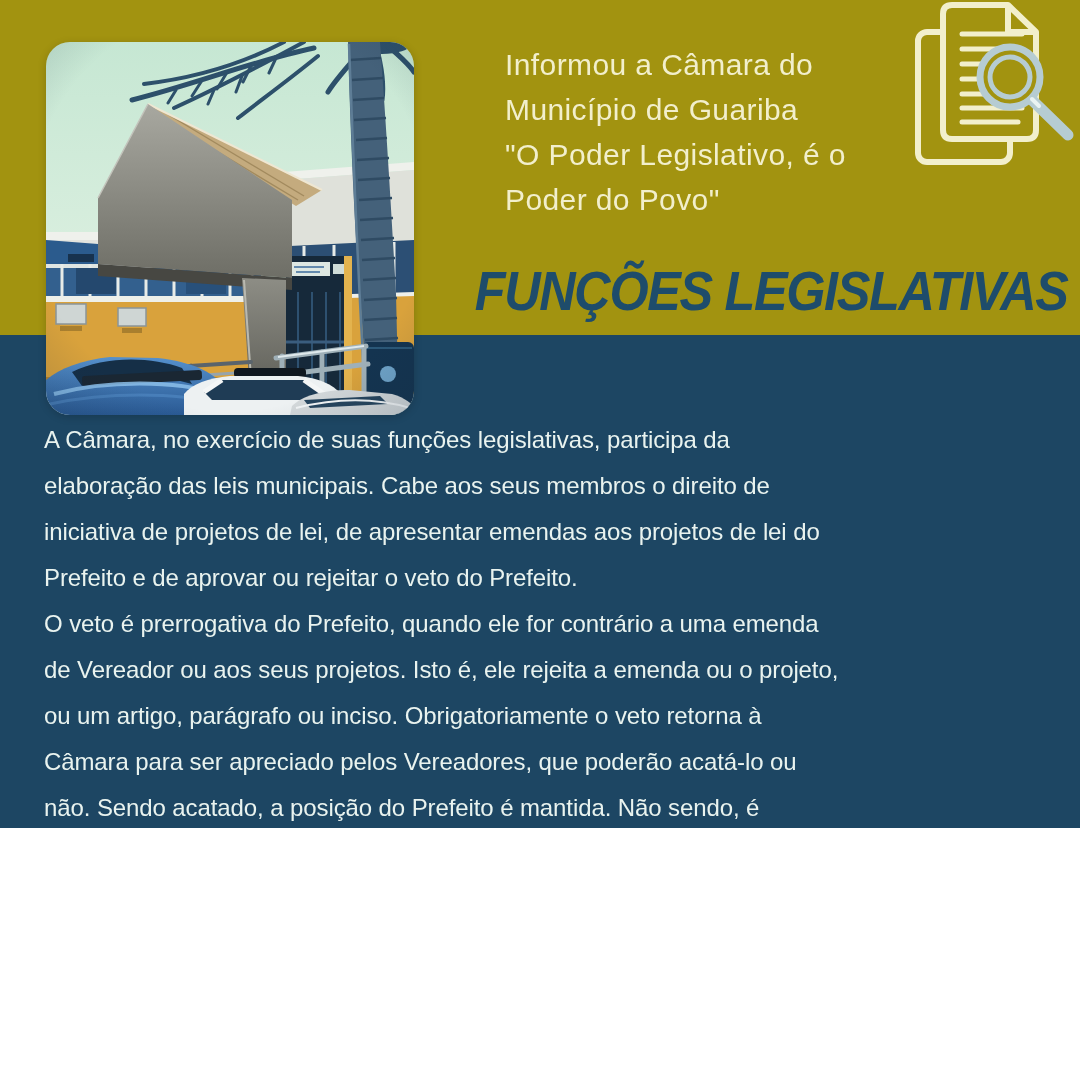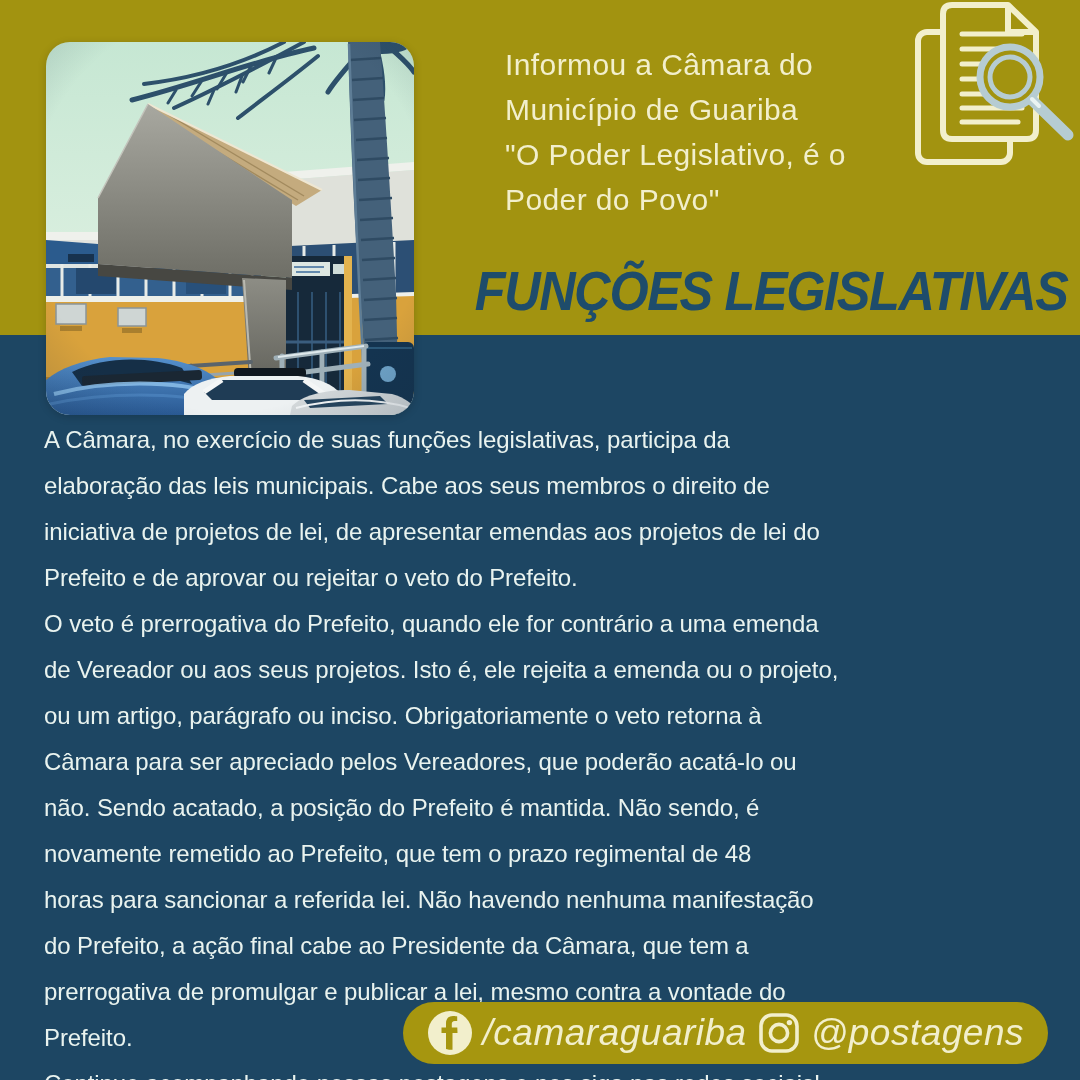--- a/index.html
+++ b/index.html
@@ -6,21 +6,21 @@
     --olive:#a29310;
     --teal:#1d4663;
     --cream:#f2efcc;
     --body-text:#e9f3ef;
     --title:#1e4c6b;
     --pill:#a6960f;
     --magnifier:#b6ccd2;
   }
   html,body{margin:0;padding:0;}
   .canvas{
-    position:relative;width:1080px;height:1080px;overflow:hidden;
+    position:relative;width:1080px;height:828px;overflow:hidden;
     font-family:"Liberation Sans","DejaVu Sans",sans-serif;
     background:var(--teal);
   }
   .band-top{position:absolute;top:0;left:0;width:1080px;height:335px;background:var(--olive);}
   .band-bottom{position:absolute;top:335px;left:0;width:1080px;height:745px;background:var(--teal);}
   .photo{
     position:absolute;left:46px;top:42px;width:368px;height:373px;
     border-radius:24px;overflow:hidden;box-shadow:0 2px 8px rgba(0,0,0,.18);
   }
   .photo svg{display:block;width:100%;height:100%;}

